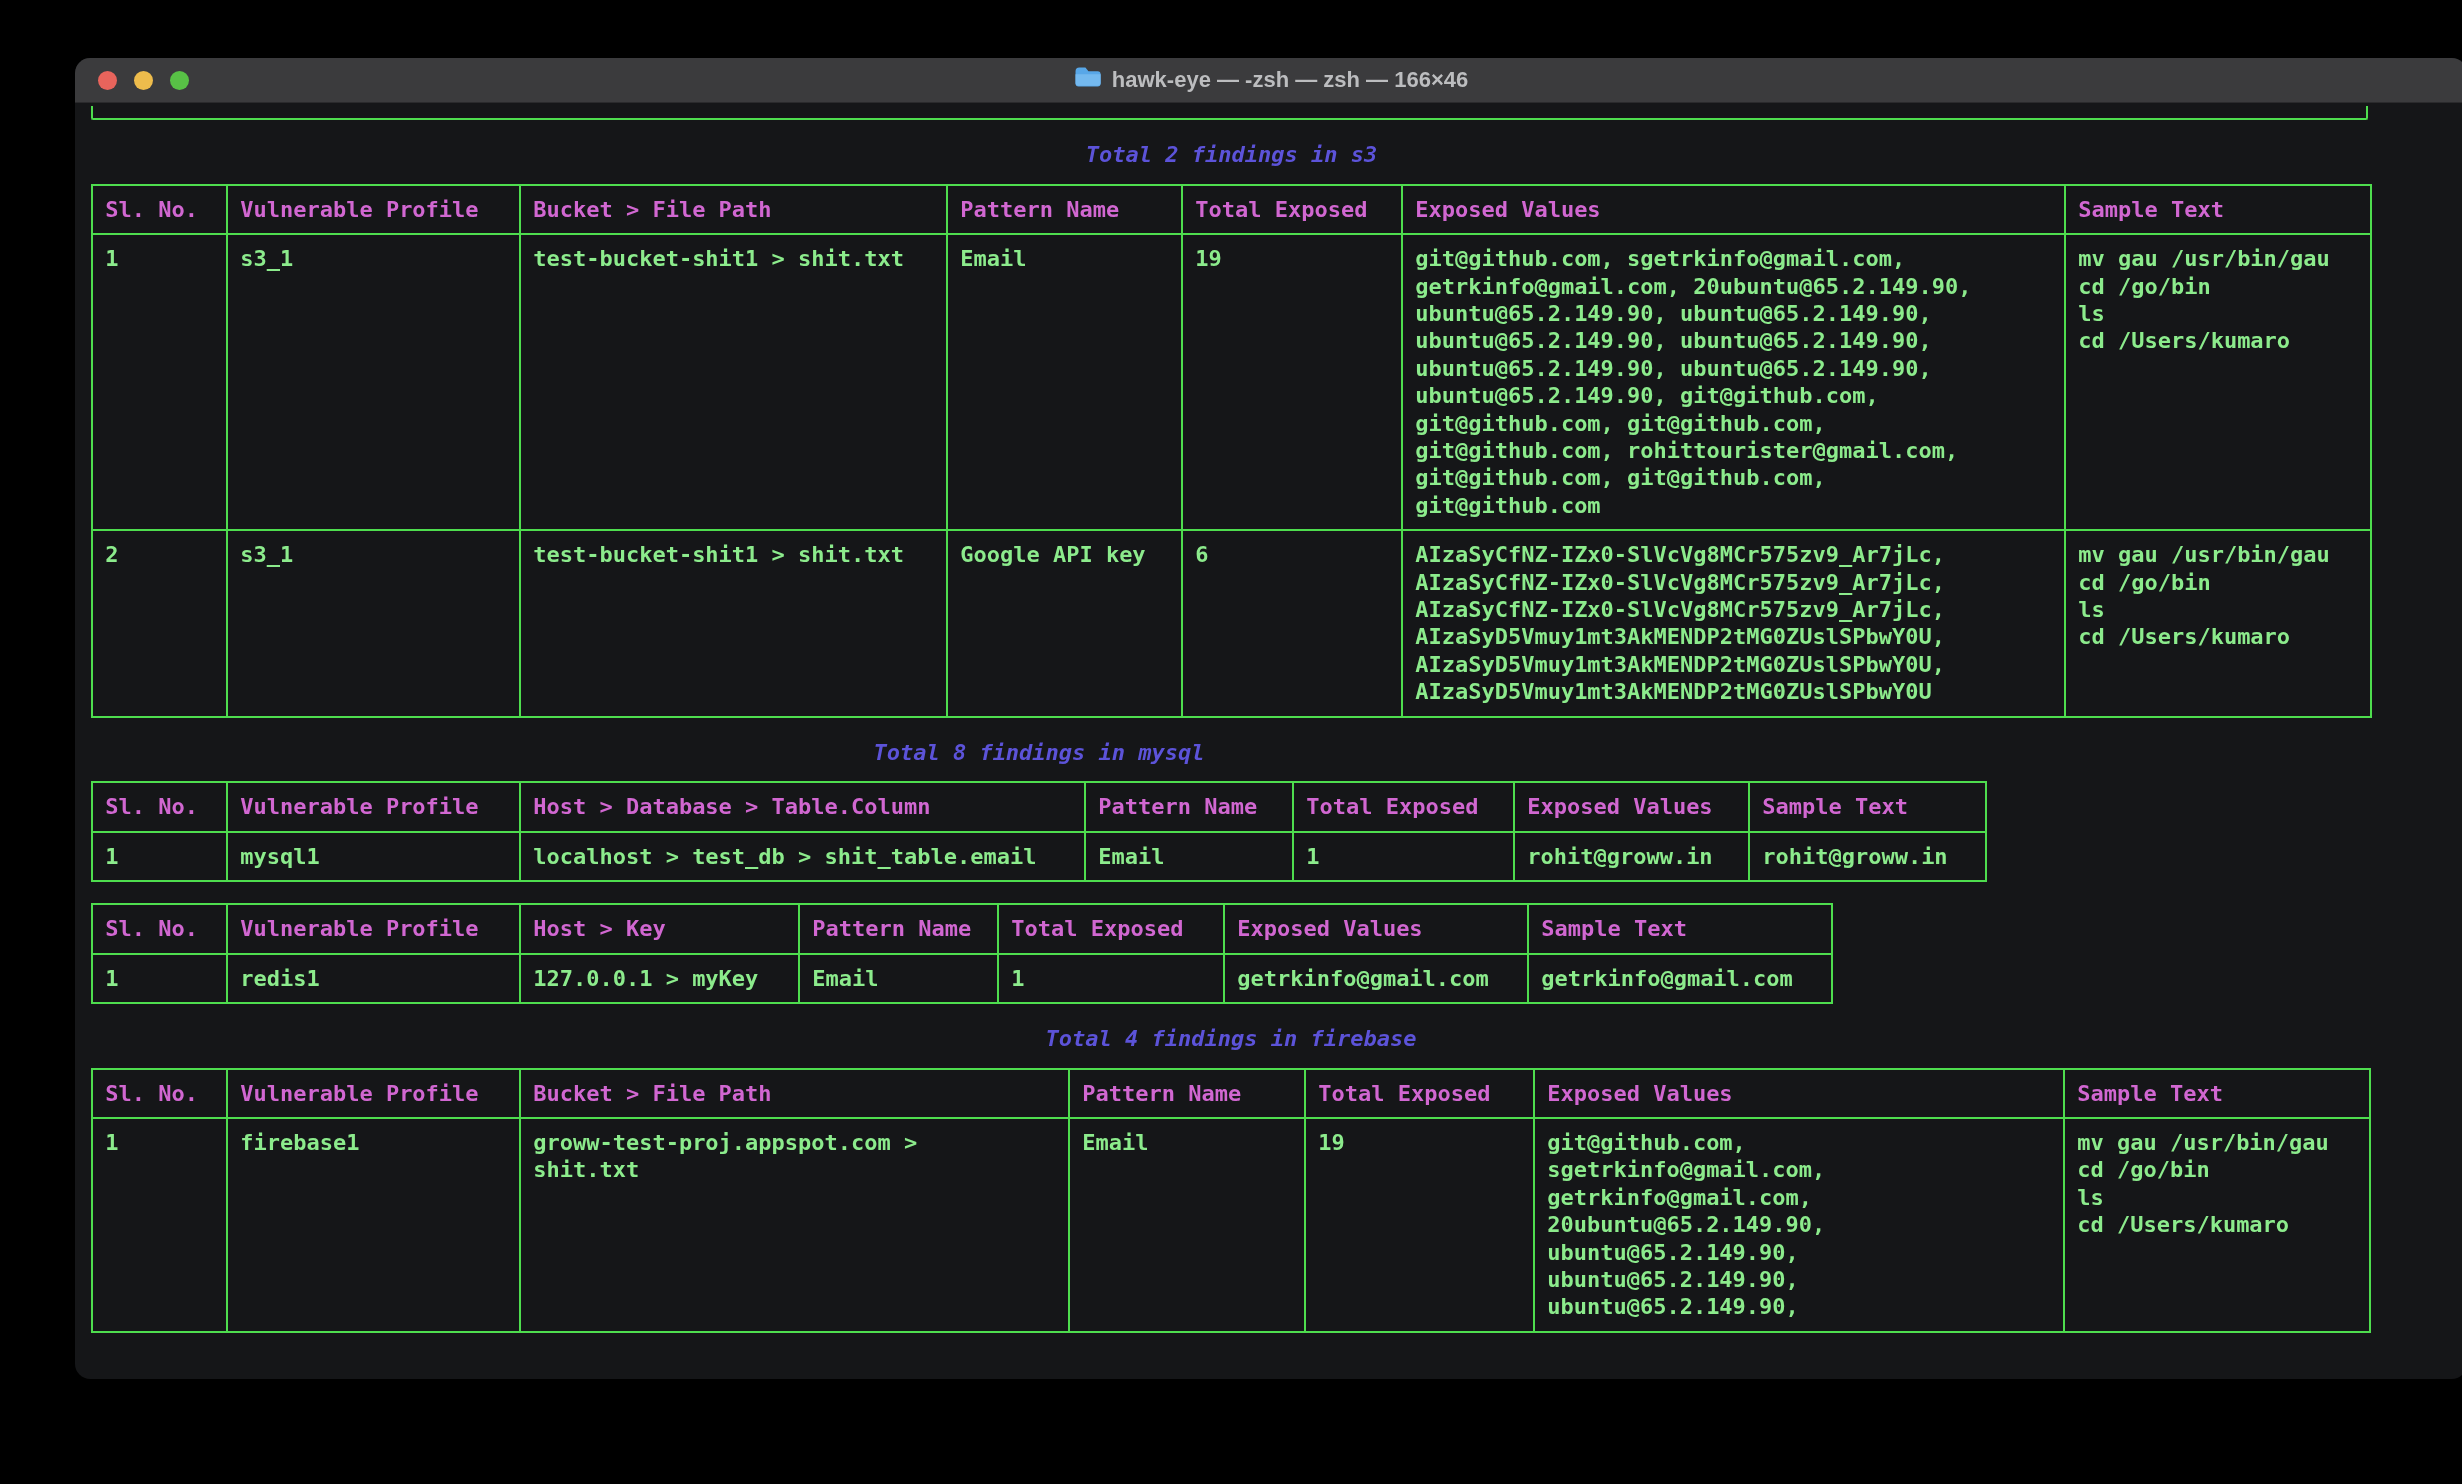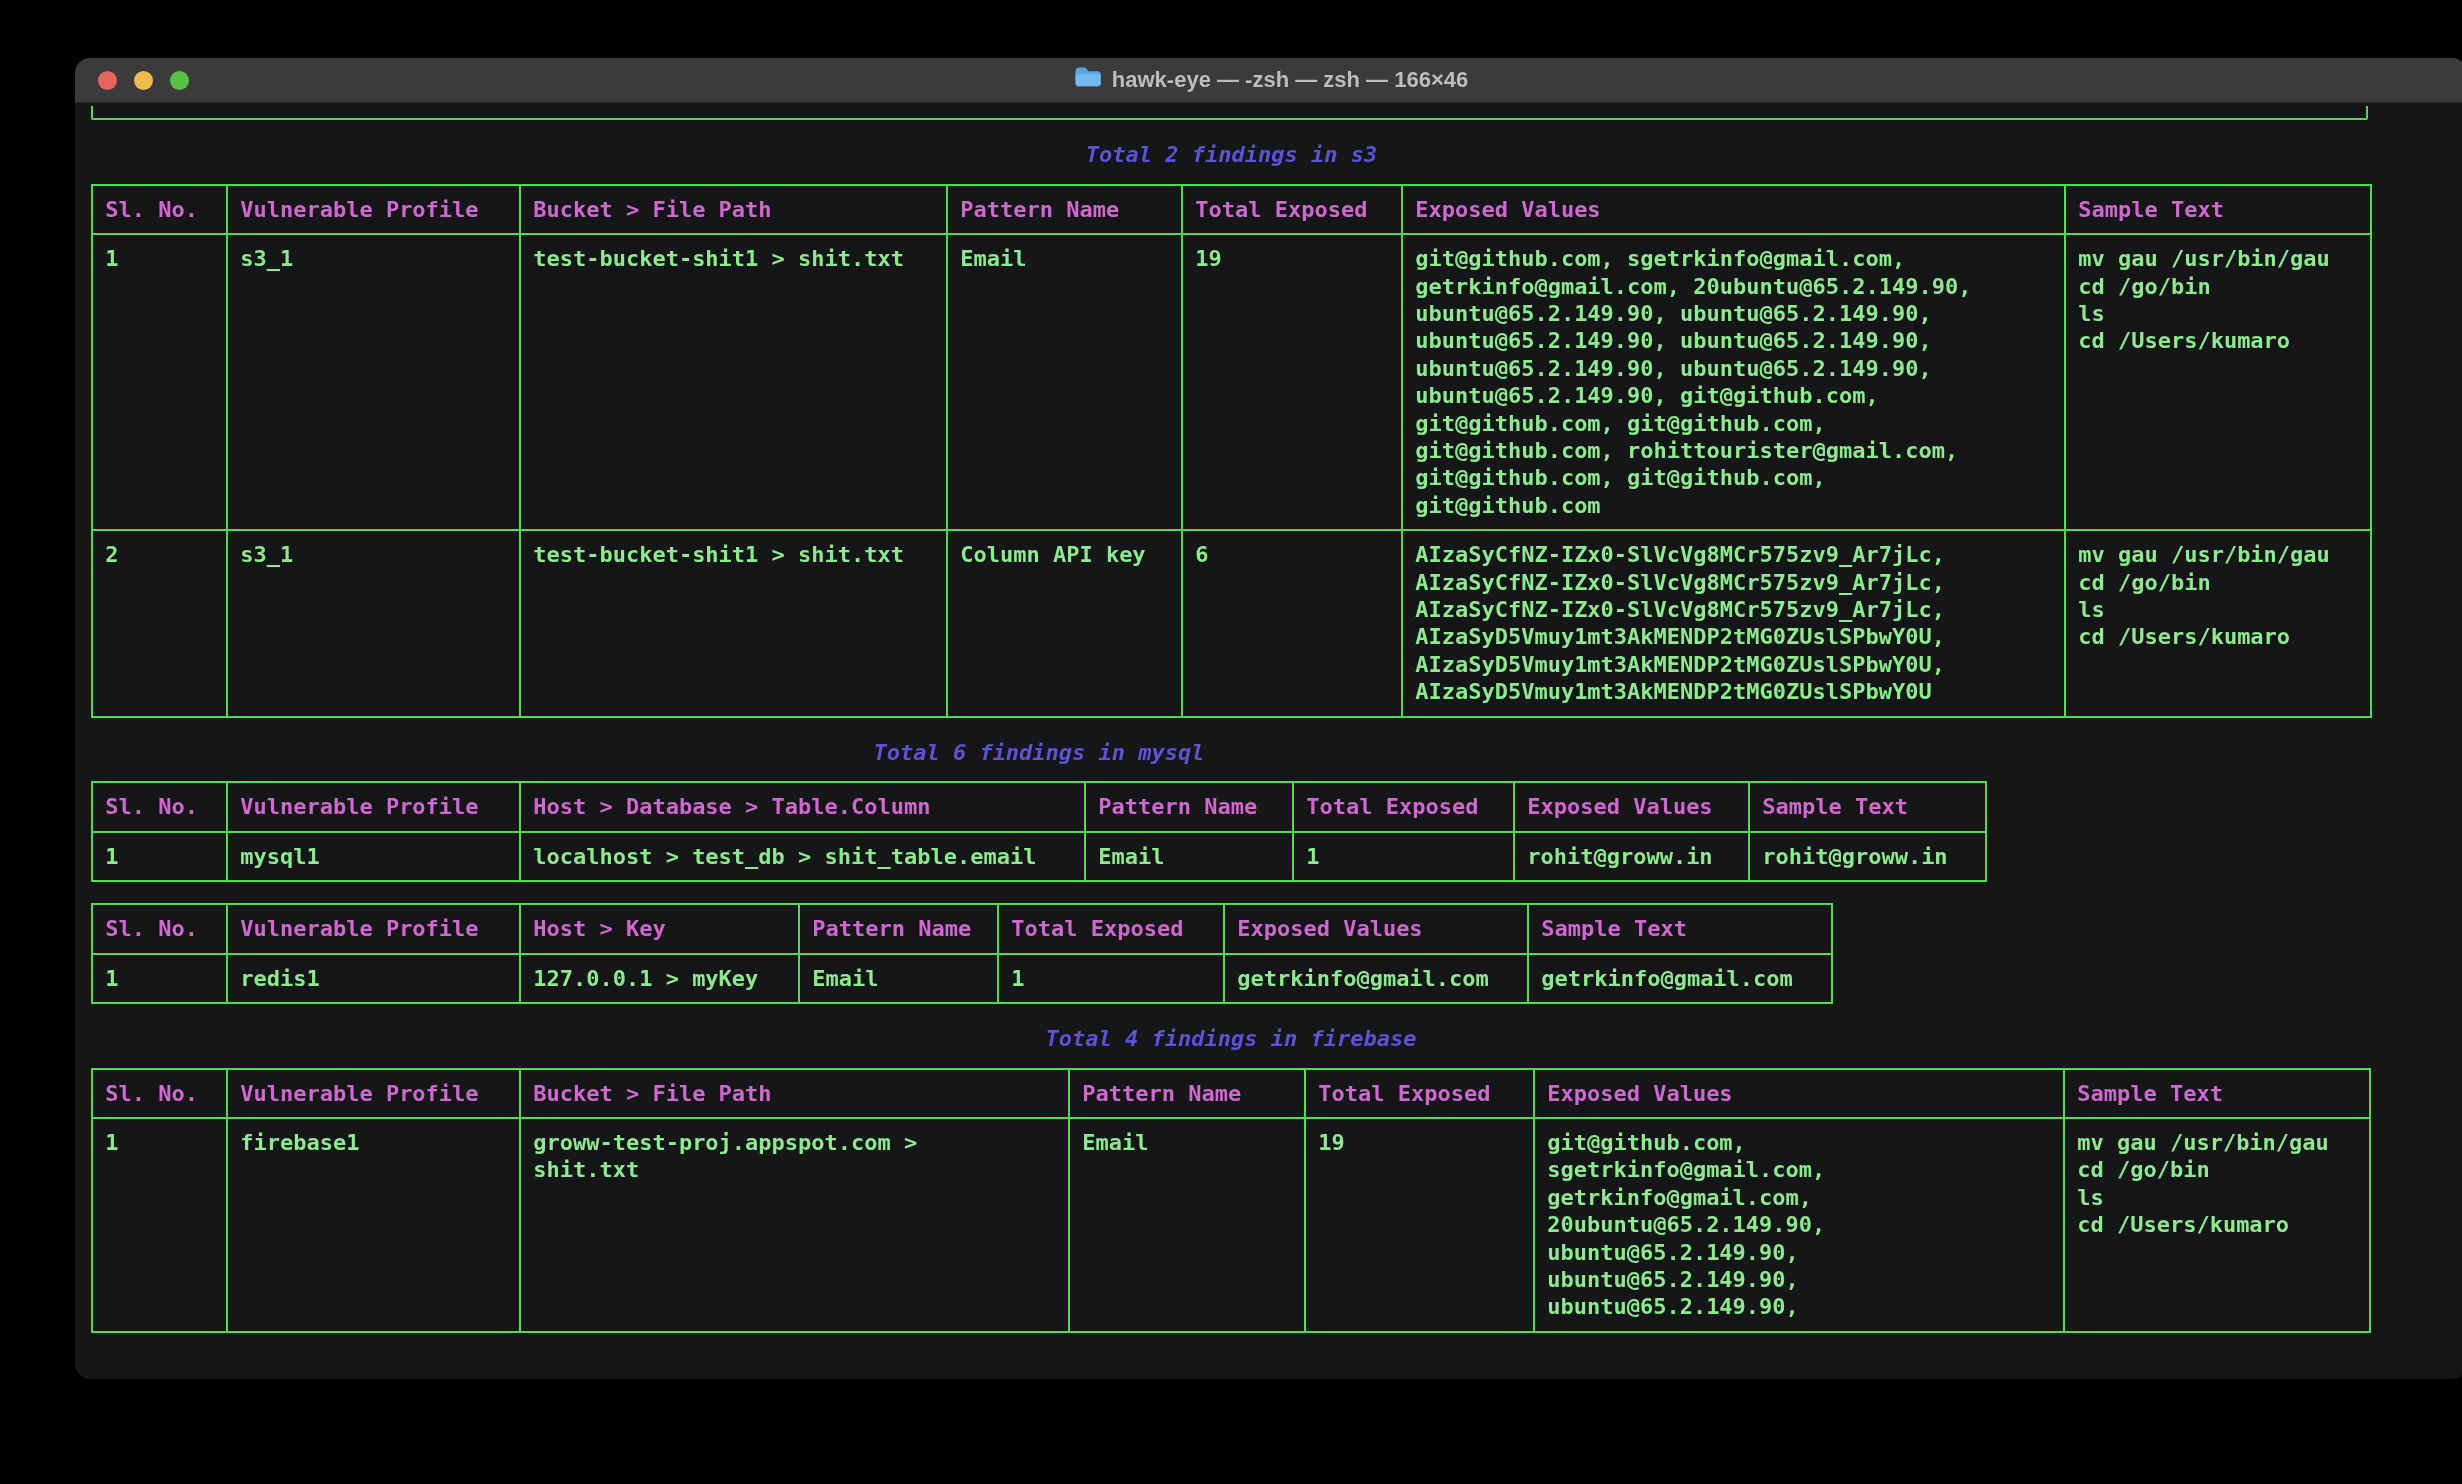--- a/index.html
+++ b/index.html
@@ -116,39 +116,39 @@
 git@github.com</td>
                   <td>mv gau /usr/bin/gau
 cd /go/bin
 ls
 cd /Users/kumaro</td>
                 </tr>
                 <tr>
                   <td>2</td>
                   <td>s3_1</td>
                   <td>test-bucket-shit1 &gt; shit.txt</td>
-                  <td>Column API key</td>
+                  <td>Google API key</td>
                   <td>6</td>
                   <td>AIzaSyCfNZ-IZx0-SlVcVg8MCr575zv9_Ar7jLc,
 AIzaSyCfNZ-IZx0-SlVcVg8MCr575zv9_Ar7jLc,
 AIzaSyCfNZ-IZx0-SlVcVg8MCr575zv9_Ar7jLc,
 AIzaSyD5Vmuy1mt3AkMENDP2tMG0ZUslSPbwY0U,
 AIzaSyD5Vmuy1mt3AkMENDP2tMG0ZUslSPbwY0U,
 AIzaSyD5Vmuy1mt3AkMENDP2tMG0ZUslSPbwY0U</td>
                   <td>mv gau /usr/bin/gau
 cd /go/bin
 ls
 cd /Users/kumaro</td>
                 </tr>
               </tbody>
     </table>
   </section>
 
   <section class="findings-section">
-    <div class="section-title">Total 6 findings in mysql</div>
+    <div class="section-title">Total 8 findings in mysql</div>
     <table class="findings-table">
       <colgroup>
                 <col style="width: 135px;">
                 <col style="width: 293px;">
                 <col style="width: 565px;">
                 <col style="width: 208px;">
                 <col style="width: 221px;">
                 <col style="width: 235px;">
                 <col style="width: 237px;">
               </colgroup>

